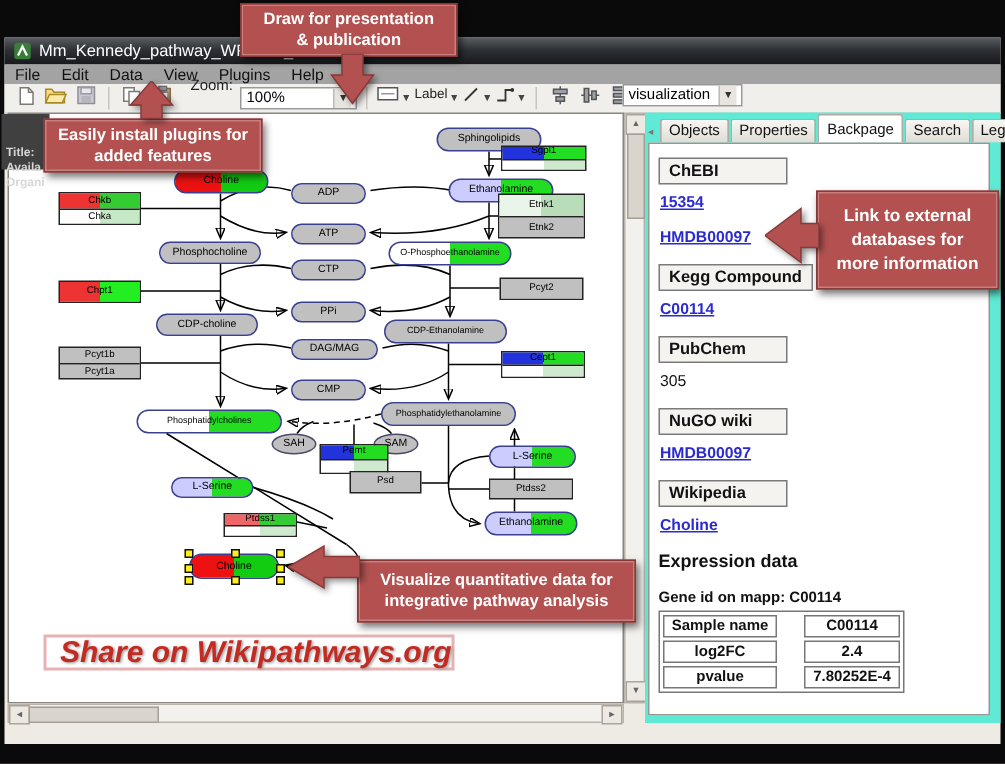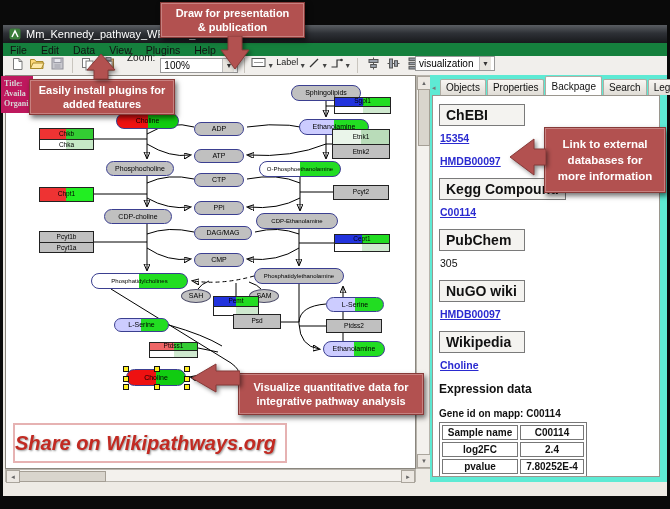--- a/index.html
+++ b/index.html
@@ -2,21 +2,21 @@
 <html><head>
 <meta charset="utf-8">
 <style>
   html,body{margin:0;padding:0;background:#000;}
   .stage{position:relative;width:670px;height:509px;background:#0a0a0a;font-family:"Liberation Sans",sans-serif;overflow:hidden;}
   .window{position:absolute;left:3px;top:25px;width:664px;height:471px;background:#eeebe5;}
   
   .titlebar{height:18px;background:linear-gradient(#5a5e63,#2e3136 45%,#17191c);color:#fff;font-size:11px;display:flex;align-items:center;padding-left:6px;gap:5px;}
   .titlebar .title{white-space:nowrap;overflow:hidden;}
   
-  .menubar{height:13px;background:#15803d;display:flex;align-items:center;font-size:10.5px;color:#111;}
+  .menubar{height:13px;background:#a3a3a3;display:flex;align-items:center;font-size:10.5px;color:#111;}
   .menu-item{padding:0 7px;}
   
   .toolbar{height:19px;background:#f1efec;border-bottom:1px solid #cfccc5;display:flex;align-items:center;padding-left:5px;gap:2px;position:relative;}
   .tbtn{height:17px;min-width:18px;display:flex;justify-content:center;gap:1px;}
   .sep{width:1px;height:15px;background:#c9c5be;margin:0 4px;}
   .caret{font-size:7px;color:#444;line-height:17px;}
   .zoom-label{font-size:10px;color:#222;margin:0 3px 16px 8px;}
   .combo{background:#fff;border:1px solid #999;height:15px;font-size:10px;display:flex;align-items:center;padding:0 3px;box-sizing:border-box;}
   .combo .cval{flex:1;white-space:nowrap;overflow:hidden;}
   .combo .cbtn{width:11px;text-align:center;font-size:7px;color:#333;background:#e8e5df;border-left:1px solid #bbb;height:100%;display:flex;align-items:center;justify-content:center;}
@@ -34,56 +34,56 @@
   .hscroll{position:absolute;left:2px;top:394px;width:411px;height:13px;background:#f3f1ed;border:1px solid #b8b4ac;box-sizing:border-box;}
   .sbtn{position:absolute;background:#ece8e2;border:1px solid #aaa59c;color:#666;font-size:6px;display:flex;align-items:center;justify-content:center;}
   .thumb{position:absolute;background:#d9d5cd;border:1px solid #a59f95;}
   
   .panel{position:absolute;left:427px;top:0;width:237px;height:407px;background:#5eead4;}
   .tabs{position:absolute;left:2px;top:2px;height:18px;display:flex;align-items:flex-end;gap:1px;}
   .pin{width:7px;height:14px;font-size:7px;color:#777;display:flex;align-items:center;}
   .tab{height:15px;padding:0 5px;font-size:10px;color:#111;background:linear-gradient(#f8f6f3,#e0ddd6);border:1px solid #b0aca3;border-bottom:none;border-radius:2px 2px 0 0;display:flex;align-items:center;}
   .tab.active{background:#fff;height:18px;}
   .panel-content{position:absolute;left:2px;top:20px;width:228px;height:382px;background:#fff;border:1px solid #9a968e;box-sizing:border-box;padding:8px 6px;overflow:hidden;}
-  .bp-header{display:inline-block;min-width:72px;border:1px solid #7a7a7a;background:#f4f3f0;padding:2px 6px;font-weight:bold;font-size:14px;color:#111;}
+  .bp-header{display:inline-block;min-width:72px;border:1px solid #7a7a7a;background:#f4f3f0;padding:2px 6px;font-weight:bold;font-size:11px;color:#111;}
   .bp-link{display:block;margin:6px 0 11px 1px;color:#2a2ad0;font-weight:bold;text-decoration:underline;font-size:10.5px;cursor:pointer;width:fit-content;}
   .bp-text{display:block;margin:6px 0 11px 1px;font-size:10.5px;color:#111;}
   .bp-expression{font-weight:bold;font-size:12px;color:#111;margin:6px 0 12px;}
   .bp-mapp{font-weight:bold;font-size:10px;color:#111;margin:2px 0 3px;}
   .bp-table{display:inline-block;border:1px solid #777;padding:2px;background:#fff;}
-  .bp-row{display:flex;gap:2px;margin-bottom:2px;}
+  .bp-row{display:flex;gap:18px;margin-bottom:2px;}
   .bp-row:last-child{margin-bottom:0;}
   .bp-cell{border:1px solid #777;height:13px;line-height:13px;text-align:center;font-weight:bold;font-size:10px;color:#111;}
   .c1{width:74px;} .c2{width:62px;}
   
   .node{position:absolute;z-index:2;box-sizing:border-box;text-align:center;color:#000;overflow:visible;}
   .node .lbl{display:block;width:100%;white-space:nowrap;overflow:hidden;}
   .pill{border:1px solid #3b3f90;}
   .ellipse{border:1px solid #4a4a66;border-radius:50%;}
   .gene{border:1px solid #222;}
   .gene .grow{box-sizing:border-box;overflow:hidden;}
   .gene .grow + .grow{border-top:1px solid #222;}
   .handle{position:absolute;width:6px;height:6px;background:#ffee22;border:1px solid #111;z-index:4;box-sizing:border-box;}
   
-  .meta-box{position:absolute;left:-5px;top:0;width:32px;height:37px;background:#be185d;z-index:5;padding:3px 0 0 3px;box-sizing:border-box;font-family:Liberation Serif, serif;}
+  .meta-box{position:absolute;left:-5px;top:0;width:32px;height:37px;background:#404040;z-index:5;padding:21px 0 0 3px;box-sizing:border-box;}
   .meta-line{font-size:8px;font-weight:bold;color:#d6d6d6;line-height:10px;white-space:nowrap;}
   
   .callout{position:absolute;background:#b25150;border:1px solid #873a38;box-shadow:2px 3px 5px rgba(0,0,0,.55),inset 0 0 0 1px rgba(255,255,255,.28);color:#fff;font-weight:bold;text-align:center;display:flex;align-items:center;justify-content:center;z-index:9;font-size:11px;line-height:14px;}
   .callout-arrow{position:absolute;z-index:9;filter:drop-shadow(2px 2px 2px rgba(0,0,0,.45));}
   .callout-arrow polygon{fill:#b25150;stroke:#873a38;stroke-width:1;}
   .co-draw{left:160px;top:2px;width:143px;height:34px;}
   .co-draw-arrow{left:215px;top:36px;}
   .co-plugins{position:absolute;left:23px;top:3px;width:144px;height:34px;z-index:9;}
   .co-plugins-arrow{left:75px;top:-22px;}
   .co-visualize{left:232px;top:297px;width:184px;height:40px;}
   .co-vis-arrow{left:186px;top:284px;}
   .co-link{left:114px;top:52px;width:120px;height:64px;line-height:16px;font-size:11.5px;}
   .co-link-arrow{left:80px;top:60px;}
   
-  .share-box{position:absolute;left:7px;top:347px;width:274px;height:40px;background:#fff;border:2px solid #e6b2b2;display:flex;align-items:center;justify-content:flex-start;z-index:7;box-sizing:border-box;}
+  .share-box{position:absolute;left:23px;top:347px;width:274px;height:24px;background:#fff;border:2px solid #e6b2b2;display:flex;align-items:center;justify-content:flex-end;z-index:7;box-sizing:border-box;}
   .share-text{font-size:20px;font-style:italic;font-weight:bold;color:#c22a22;text-shadow:1px 1px 2px #999;white-space:nowrap;}
   svg{display:block;}
 </style>
 </head>
 <body>
 
 <div class="stage">
 
   <div class="callout co-draw">
       <div>Draw for presentation<br>&amp; publication</div>

